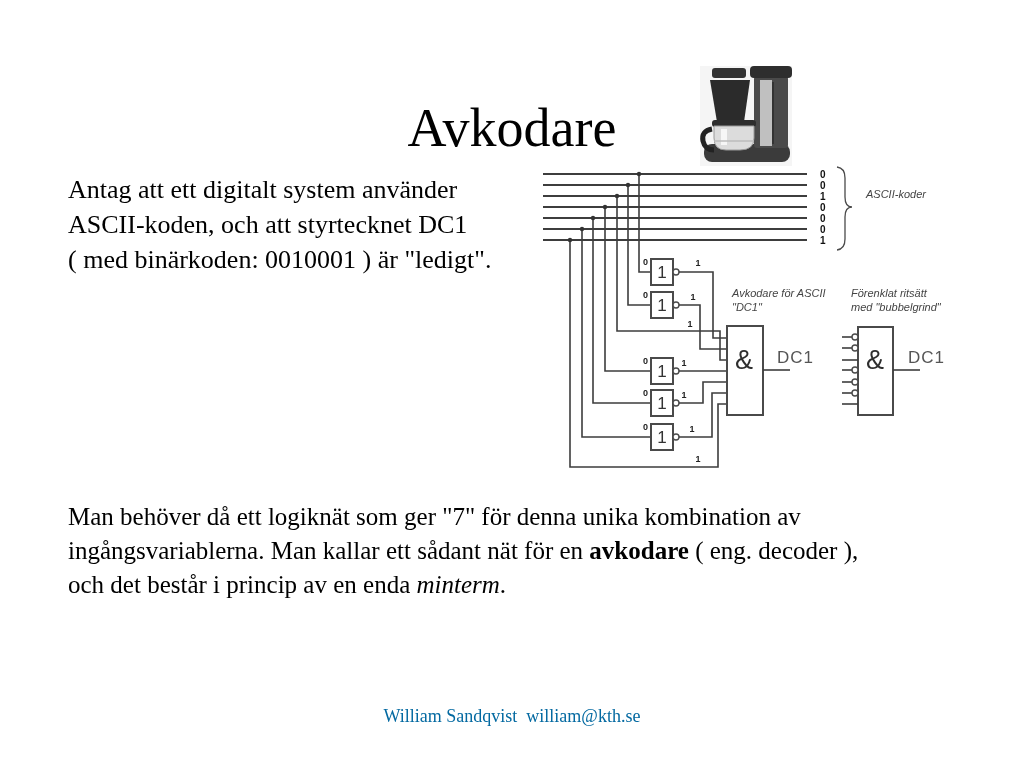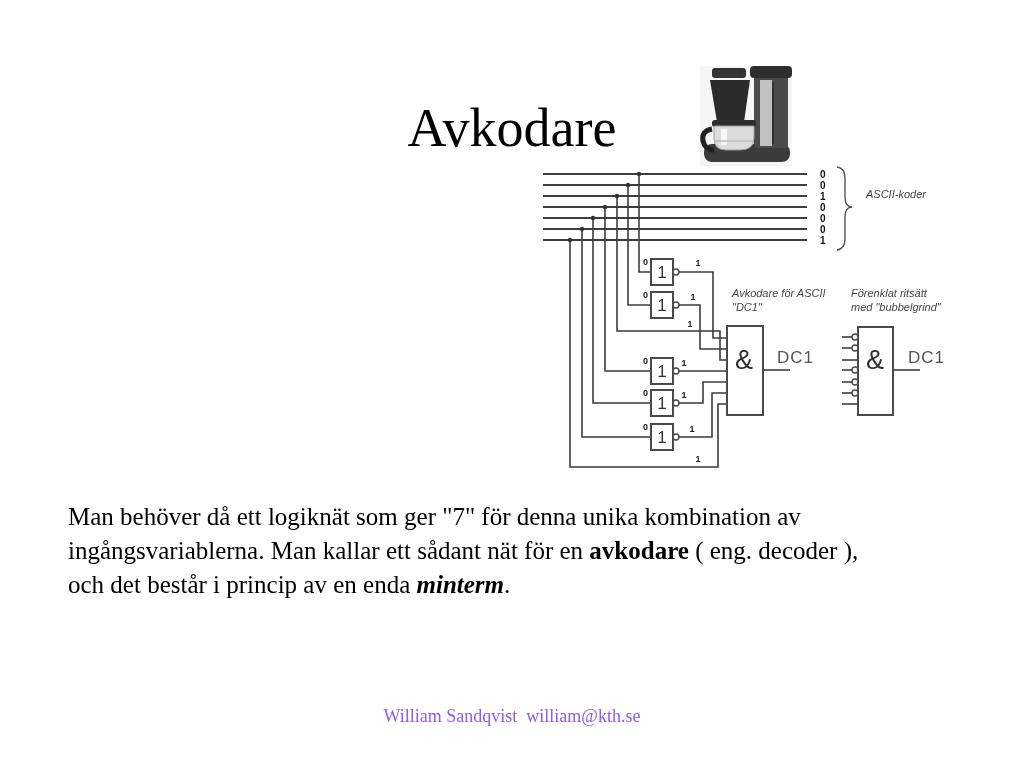--- a/index.html
+++ b/index.html
@@ -13,21 +13,21 @@
   }
   .para {
     position:absolute; left:68px; margin:0; color:#000;
     font-size:26px; line-height:35px; white-space:pre;
   }
   .p1 { top:172px; }
   .p2 { top:294px; }
   .p3 { top:500px; font-size:25px; line-height:34px; }
   .footer {
     position:absolute; top:706px; left:0; width:1024px; text-align:center;
-    font-size:18px; color:#8b5cf6; white-space:pre;
+    font-size:18px; color:#0369a1; white-space:pre;
   }
 
   svg.diagram { position:absolute; left:0; top:0; }
 
   .wire   { stroke:#3d3d3d; stroke-width:1.6; fill:none; }
   .busln  { stroke:#3d3d3d; stroke-width:1.8; fill:none; }
   .boxln  { stroke:#4a4a4a; stroke-width:2; fill:#ffffff; }
   .bub    { stroke:#4a4a4a; stroke-width:1.4; fill:#ffffff; }
   .dot    { fill:#333333; }
   .brace  { stroke:#4a4a4a; stroke-width:1.3; fill:none; }
@@ -40,23 +40,26 @@
   .bit    { font-size:10px; font-weight:bold; fill:#111111; }
   .wlbl   { font-size:9px;  font-weight:bold; fill:#222222; }
 </style>
 </head>
 <body>
 
 <div class="slide">
 
   <h1 class="title">Avkodare</h1>
 
+  <p class="para p1">Antag att ett digitalt system använder
+ASCII-koden, och att styrtecknet DC1
+( med binärkoden: 0010001 ) är "ledigt".</p>
   <p class="para p3"><span>Man behöver då ett logiknät som ger "7" för denna unika kombination av
 ingångsvariablerna. Man kallar ett sådant nät för en </span><span style="font-weight: bold;">avkodare</span><span> ( eng. decoder ),
-och det består i princip av en enda </span><span style="font-style: italic; font-weight: bold;">minterm</span><span>.</span></p>
+och det består i princip av en enda </span><span style="font-style: italic;">minterm</span><span>.</span></p>
 
   <div class="footer">William Sandqvist  william@kth.se</div>
 
   <svg class="diagram" width="1024" height="768" viewBox="0 0 1024 768" aria-hidden="true">
     <g>
       <rect x="700" y="66" width="92" height="100" fill="#f5f5f5"></rect>
       <rect x="704" y="144" width="86" height="18" rx="8" fill="#3b3b3b"></rect>
       <rect x="754" y="76" width="34" height="72" rx="3" fill="#4a4a4a"></rect>
       <rect x="760" y="80" width="12" height="66" fill="#c0c0c0"></rect>
       <line x1="773" y1="82" x2="773" y2="144" stroke="#2c2c2c" stroke-width="1.5"></line>

